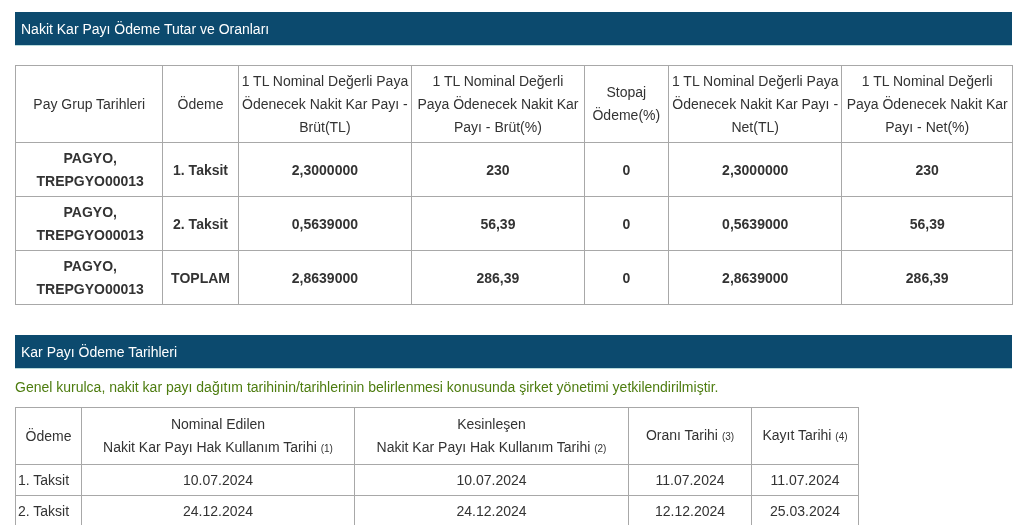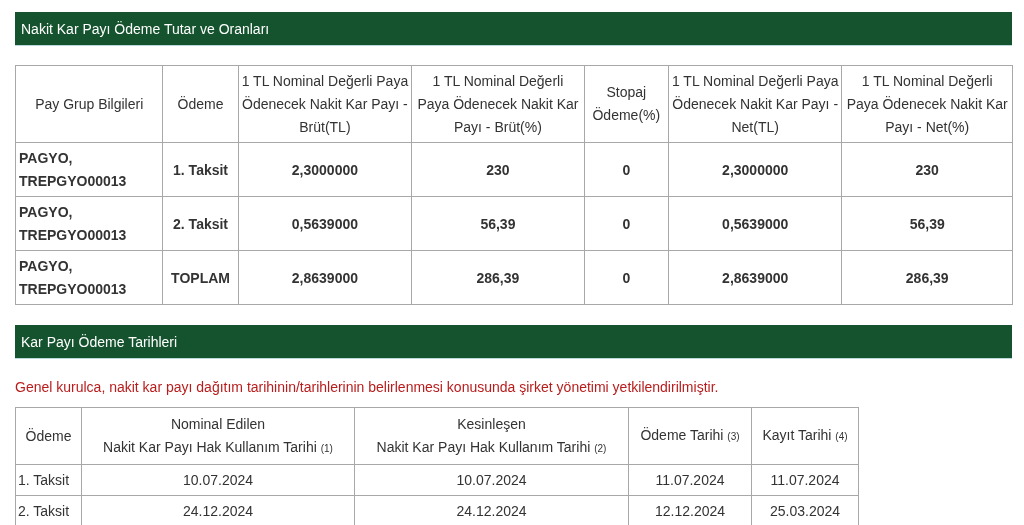--- a/index.html
+++ b/index.html
@@ -2,38 +2,38 @@
 <html><head>
   <meta charset="utf-8">
   <style>
     html, body { margin: 0; padding: 0; background: #ffffff; }
     body {
       width: 1024px; height: 525px; overflow: hidden; position: relative;
       font-family: "Liberation Sans", sans-serif; color: #333333;
     }
     .section-header {
       position: absolute; left: 15px; width: 997px; height: 34px;
-      background: #14532d; color: #ffffff;
+      background: #0c4a6e; color: #ffffff;
       font-size: 14px; line-height: 34px; padding-left: 6px; box-sizing: border-box;
       border-bottom: 1px solid #b8dadb;
     }
     #hdr1 { top: 12px; }
-    #hdr2 { top: 325px; }
+    #hdr2 { top: 335px; }
 
     table { border-collapse: collapse; position: absolute; }
     td, th { border: 1px solid #a8a8a8; font-weight: normal; }
 
     #tbl1 { left: 15px; top: 65px; width: 998px; font-size: 14px; }
     #tbl1 th { height: 76px; text-align: center; line-height: 23px; padding: 0 3px; color: #333; }
     #tbl1 td { height: 51px; text-align: center; font-weight: bold; color: #333; }
-    #tbl1 td.grp { text-align: left; padding-left: 3px; line-height: 23px; }
+    #tbl1 td.grp { text-align: center; padding-left: 3px; line-height: 23px; }
     #tbl1 td.pay { padding: 0 3px; }
 
     .note {
-      position: absolute; left: 15px; top: 379px; font-size: 14px; color: #b91c1c;
+      position: absolute; left: 15px; top: 379px; font-size: 14px; color: #4d7c0f;
     }
 
     #tbl2 { left: 15px; top: 407px; font-size: 14px; }
     #tbl2 th { height: 56px; text-align: center; line-height: 23px; padding: 0 3px; color: #333; }
     #tbl2 td { height: 30px; text-align: center; color: #333; padding: 0 3px; }
     #tbl2 td.odm { text-align: left; padding: 0 2px; }
     .sup { font-size: 10px; }
   </style>
 </head>
 <body>
@@ -45,21 +45,21 @@
     <col style="width:147px">
       <col style="width:75px">
       <col style="width:173px">
       <col style="width:172px">
       <col style="width:84px">
       <col style="width:173px">
       <col style="width:170px">
   </colgroup>
   <tbody>
       <tr>
-    <th>Pay Grup Bilgileri</th>
+    <th>Pay Grup Tarihleri</th>
     <th>Ödeme</th>
     <th>1 TL Nominal Değerli Paya Ödenecek Nakit Kar Payı - Brüt(TL)</th>
     <th>1 TL Nominal Değerli Paya Ödenecek Nakit Kar Payı - Brüt(%)</th>
     <th>Stopaj Ödeme(%)</th>
     <th>1 TL Nominal Değerli Paya Ödenecek Nakit Kar Payı - Net(TL)</th>
     <th>1 TL Nominal Değerli Paya Ödenecek Nakit Kar Payı - Net(%)</th>
   </tr>
   <tr>
     <td class="grp"><span>PAGYO,</span><br><span>TREPGYO00013</span></td>
     <td class="pay">1. Taksit</td>
@@ -109,21 +109,21 @@
       <span>Nominal Edilen</span><br>
       <span>Nakit Kar Payı Hak Kullanım Tarihi</span>
       <span class="sup">(1)</span>
     </th>
     <th>
       <span>Kesinleşen</span><br>
       <span>Nakit Kar Payı Hak Kullanım Tarihi</span>
       <span class="sup">(2)</span>
     </th>
     <th>
-      <span>Ödeme Tarihi</span>
+      <span>Oranı Tarihi</span>
       <span class="sup">(3)</span>
     </th>
     <th>
       <span>Kayıt Tarihi</span>
       <span class="sup">(4)</span>
     </th>
   </tr>
   <tr>
     <td class="odm">1. Taksit</td>
     <td>10.07.2024</td>

